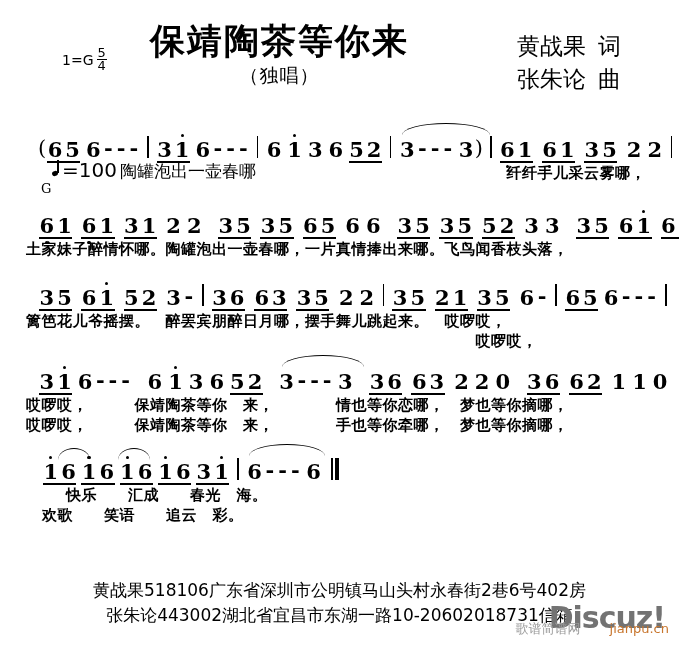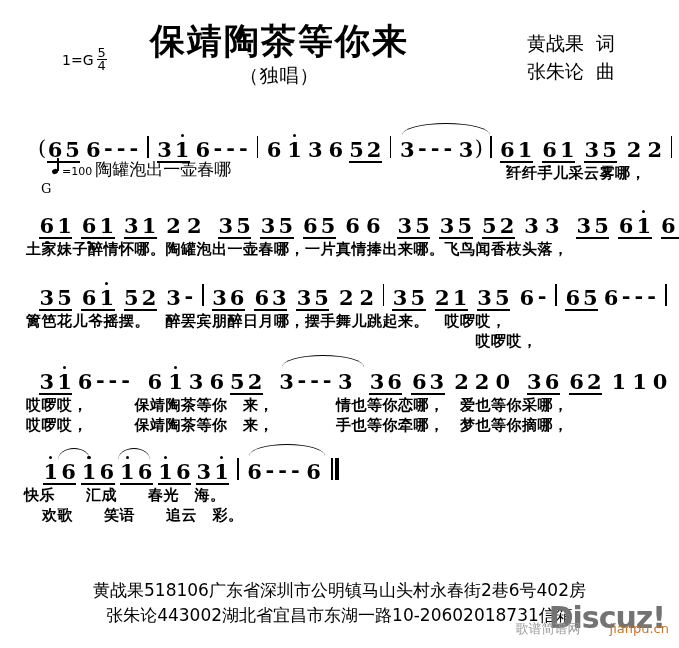--- a/index.html
+++ b/index.html
@@ -28,37 +28,37 @@
     padding-right:120px;
   }
   .subtitle{
     position:absolute;left:0;right:0;top:63px;
     text-align:center;
     font-family:"DejaVu Serif","Liberation Serif",serif;
     font-size:19px;letter-spacing:1px;
     padding-right:120px;
   }
   .credits{
-    position:absolute;right:64px;top:30px;
+    position:absolute;right:58px;top:30px;
     font-family:"DejaVu Serif","Liberation Serif",serif;
-    font-size:19px;line-height:1.45;
+    font-size:23px;line-height:1.45;
   }
   .credits div{white-space:nowrap;}
   .credits .gap{display:inline-block;width:12px;}
   
   .tempo{
     position:absolute;left:52px;top:158px;
     font-size:17px;
     display:flex;align-items:baseline;gap:1px;
     font-family:"DejaVu Serif","Liberation Serif",serif;
   }
   .tempo .qnote{position:relative;display:inline-block;width:9px;height:16px;}
   .tempo .qnote::before{content:"";position:absolute;left:0;bottom:1px;width:6px;height:5px;border-radius:50%;background:#000;transform:rotate(-20deg);}
   .tempo .qnote::after{content:"";position:absolute;left:5px;bottom:4px;width:1.6px;height:13px;background:#000;}
-  .tempo .eq{font-size:11px;font-family:"DejaVu Sans",sans-serif;}
+  .tempo .eq{font-size:20px;font-family:"DejaVu Sans",sans-serif;}
   .tempo .words{font-size:17px;margin-left:2px;}
   .clefG{position:absolute;left:41px;top:181px;font-size:13px;font-family:"DejaVu Serif",serif;}
 
   
   .system{position:relative;margin:0 0 0 0;}
   .noterow{
     display:flex;align-items:flex-end;
     font-family:"DejaVu Serif","Liberation Serif",serif;
     font-weight:bold;
     font-size:21px;
@@ -466,21 +466,21 @@
         </span>
         <span class="sp"></span>
       <span class="n">1</span>
         <span class="spq"></span>
         <span class="n">1</span>
         <span class="spq"></span>
         <span class="n rest0">0</span>
     </span>
     <span class="bar"></span>
   </div>
-  <div class="lyricrow" style="margin-top:4px;">哎啰哎，　　　保靖陶茶等你　来，　　　　情也等你恋哪，　爱也等你采哪，</div>
+  <div class="lyricrow" style="margin-top:4px;">哎啰哎，　　　保靖陶茶等你　来，　　　　情也等你恋哪，　梦也等你摘哪，</div>
   <div class="lyricrow">哎啰哎，　　　保靖陶茶等你　来，　　　　手也等你牵哪，　梦也等你摘哪，</div>
 </div>
 
 <div class="system" style="margin-top:16px;">
   <div class="noterow" style="padding-left:42px;">
     <span class="measure" style="position:relative;">
       <span class="slur" style="left:16px;width:32px;top:-13px;"></span>
       <span class="slur" style="left:76px;width:32px;top:-13px;"></span>
       <span class="beam">
           <span class="n dotHi">1</span>
@@ -515,21 +515,21 @@
         <span class="dash">-</span>
         <span class="dash">-</span>
       <span class="spq"></span>
         <span class="n">6</span>
     </span>
     <span class="endbar">
         <i></i>
         <i></i>
       </span>
   </div>
-  <div class="lyricrow" style="margin-top:4px;padding-left:24px;">快乐　　汇成　　春光　海。</div>
+  <div class="lyricrow" style="margin-top:4px;padding-left:66px;">快乐　　汇成　　春光　海。</div>
   <div class="lyricrow" style="padding-left:42px;">欢歌　　笑语　　追云　彩。</div>
 </div>
 
 <div class="footer">
   <div>黄战果518106广东省深圳市公明镇马山头村永春街2巷6号402房</div>
   <div>张朱论443002湖北省宜昌市东湖一路10-20602018731信箱</div>
 </div>
 
 <div class="watermark-bg">Discuz!</div>
 <div class="watermark">

